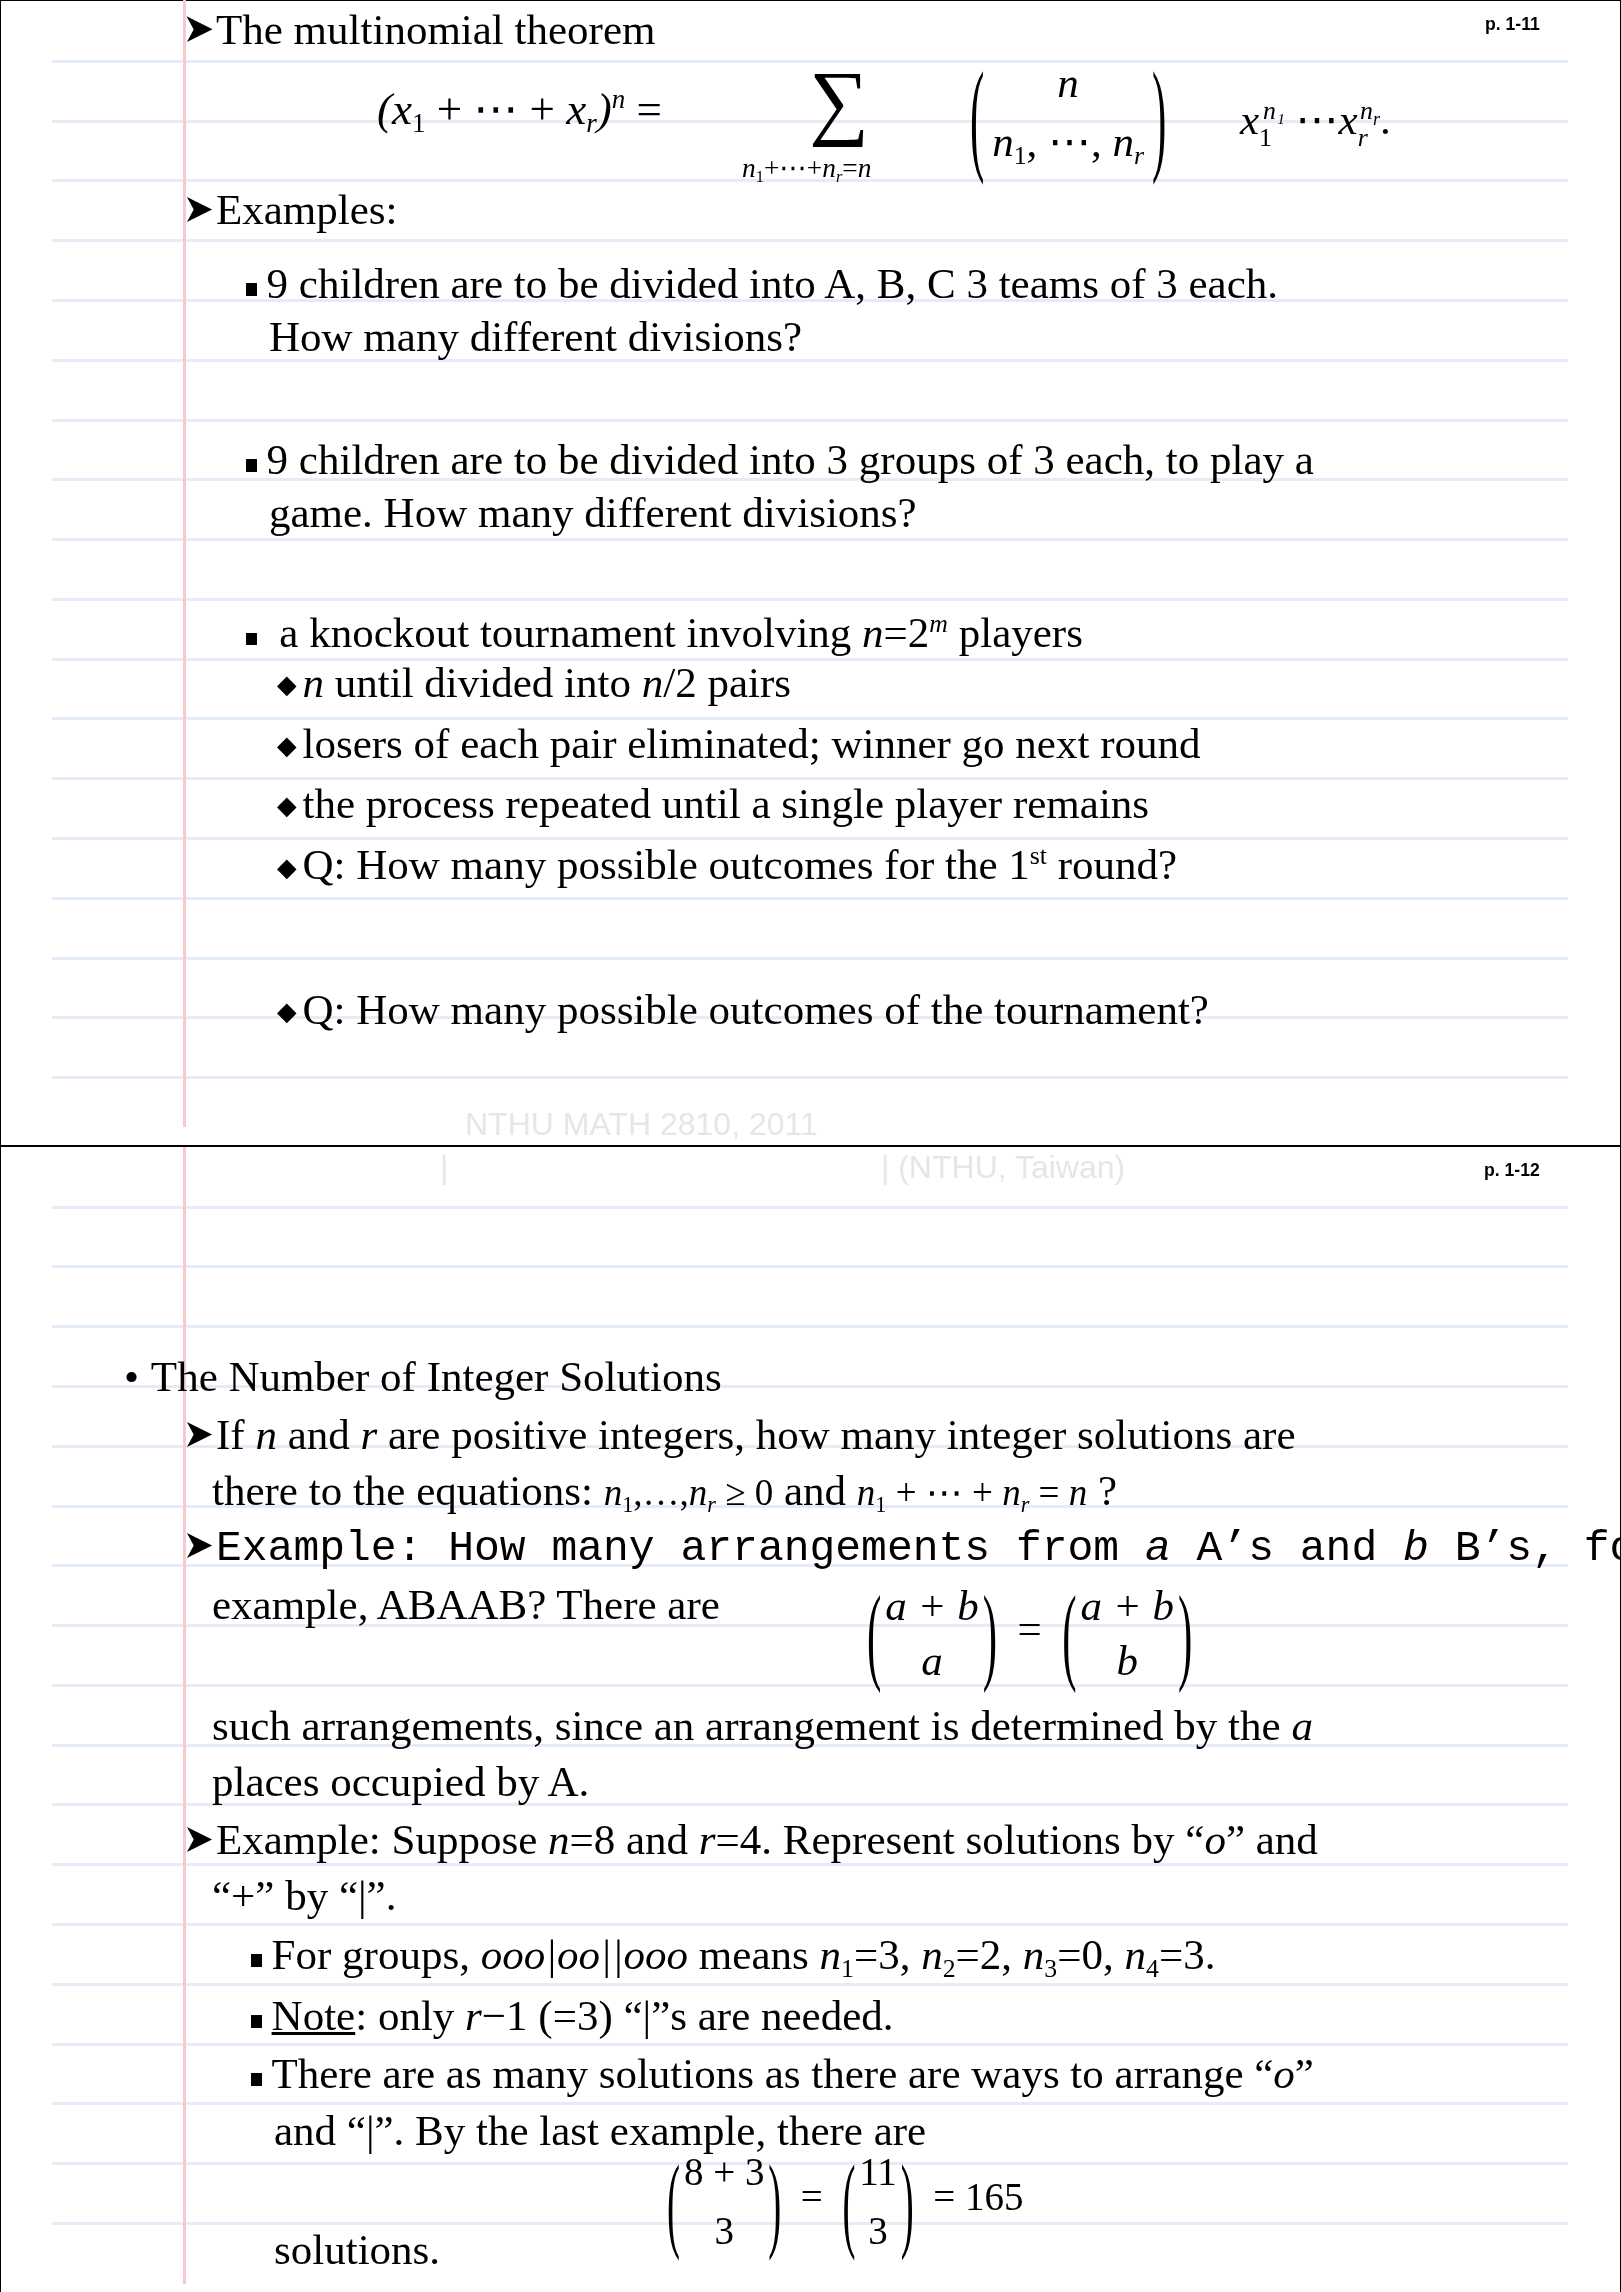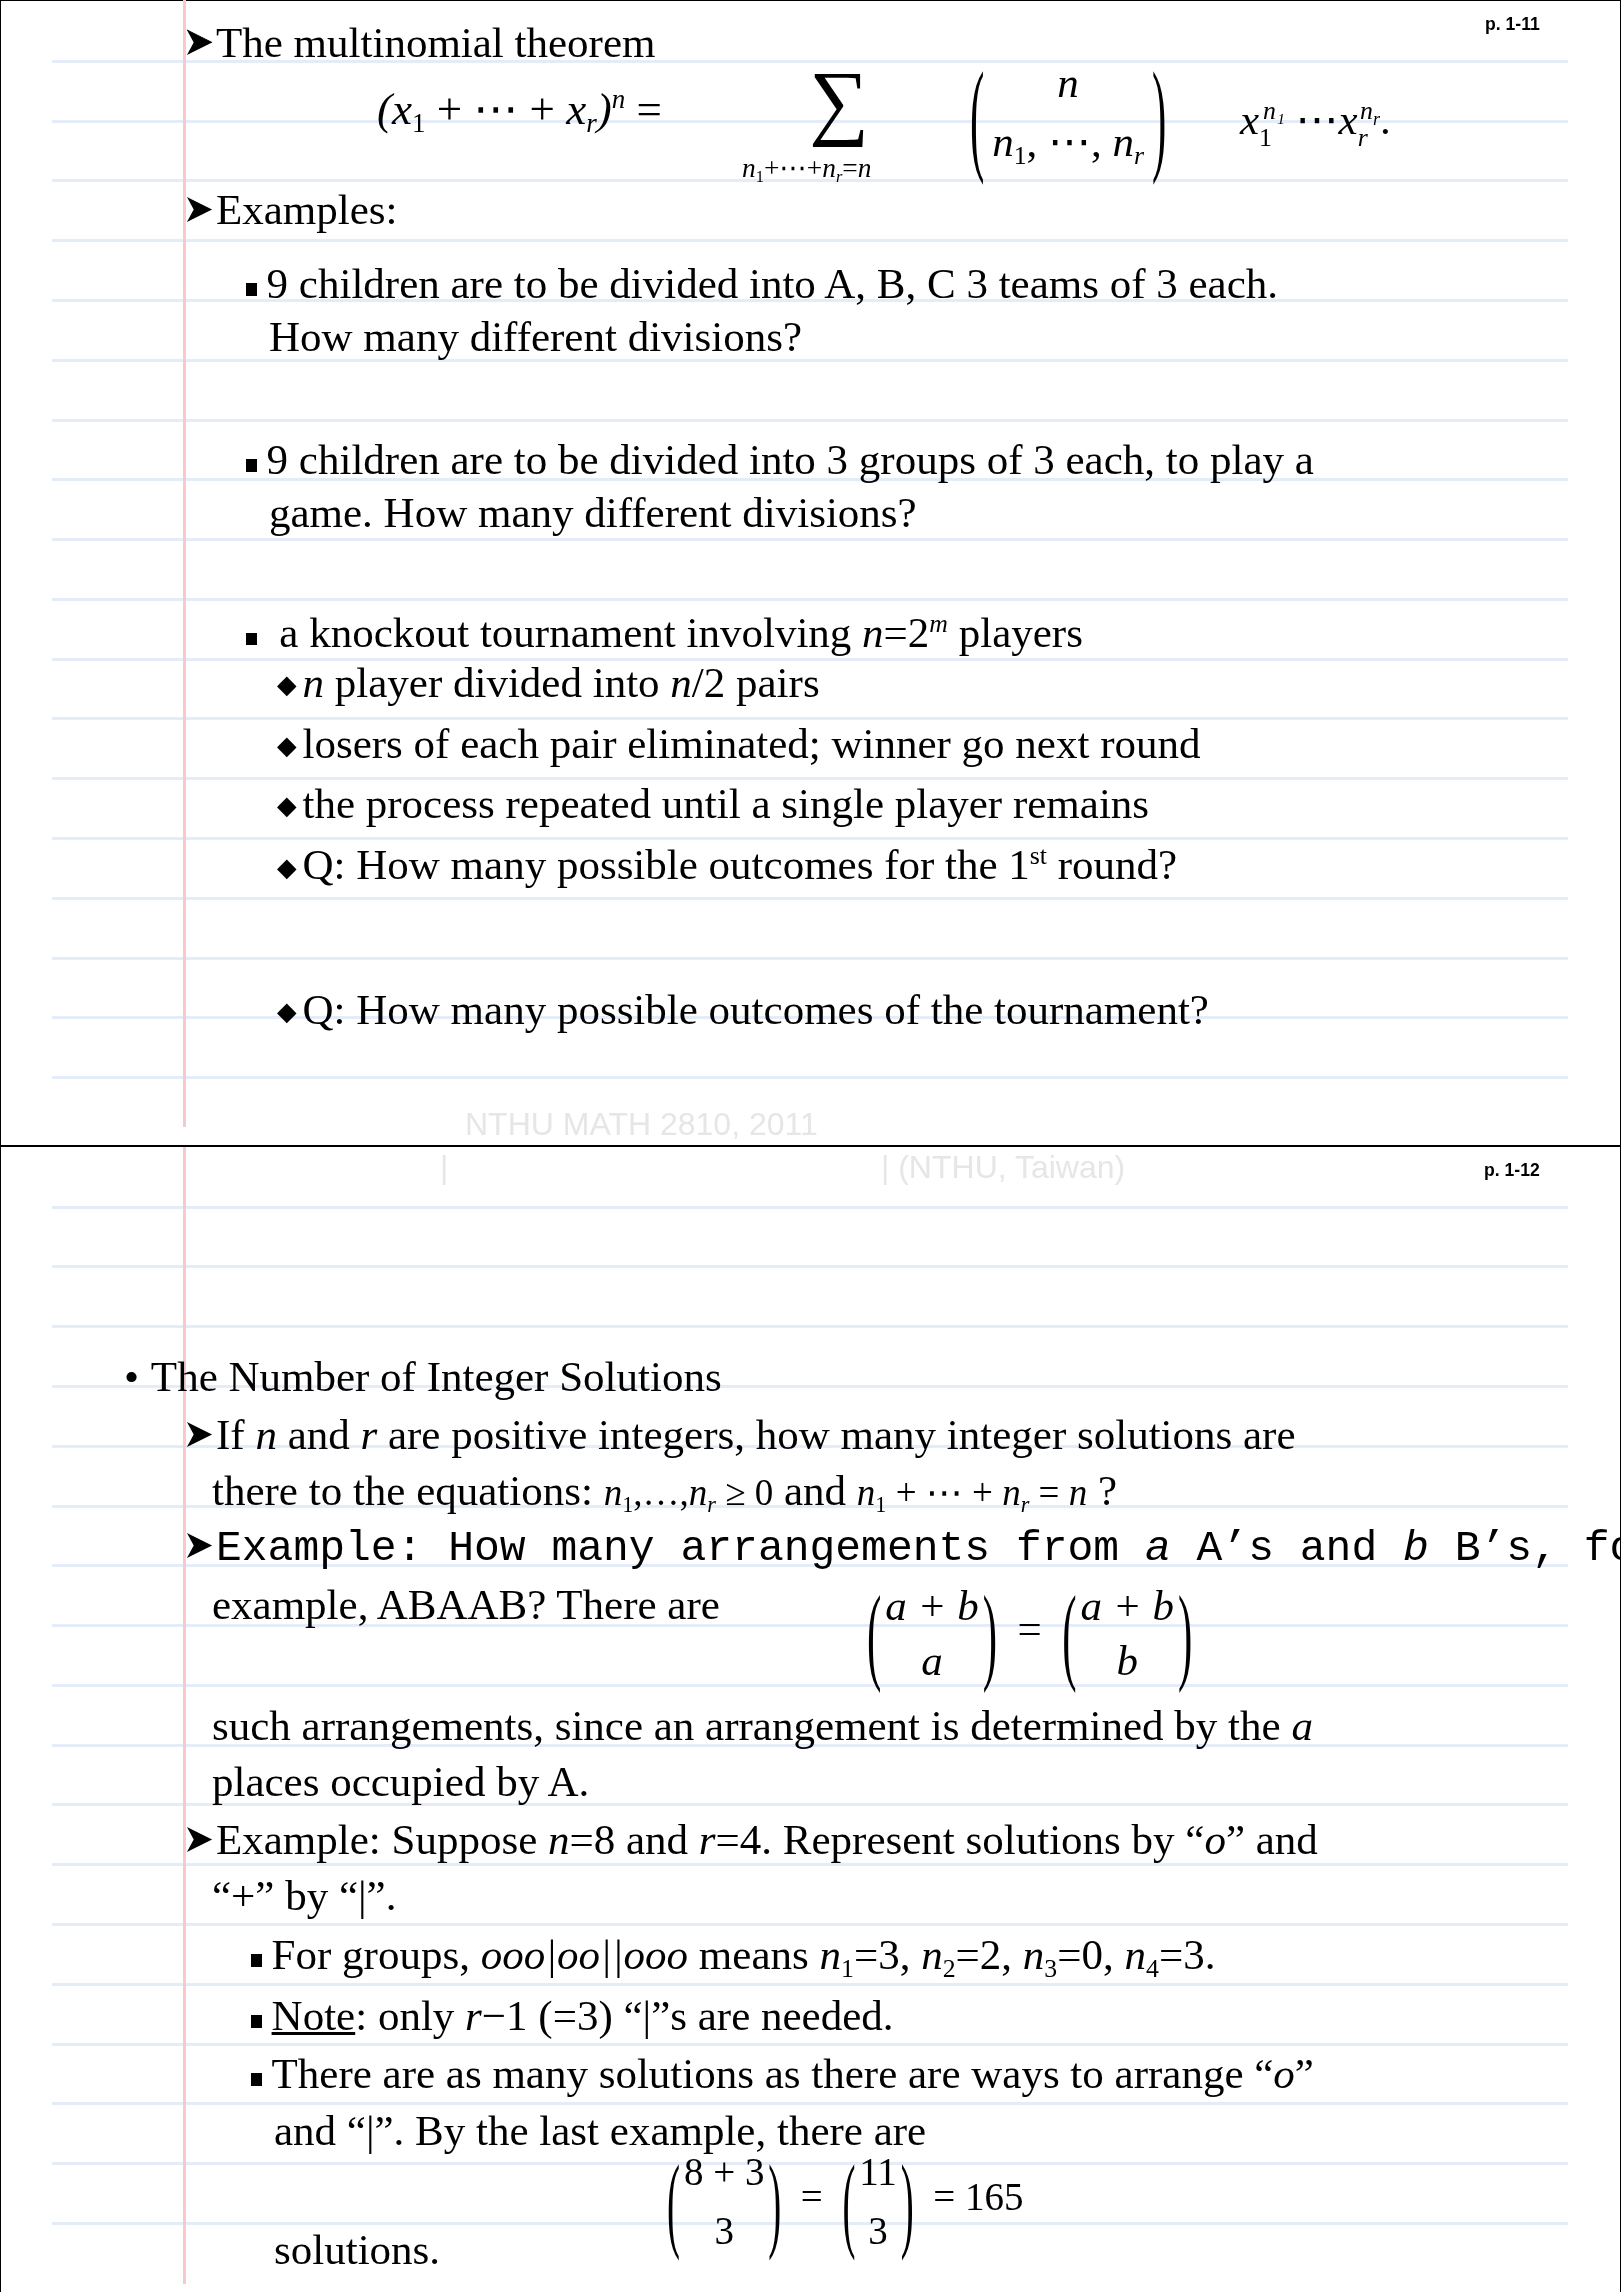--- a/index.html
+++ b/index.html
@@ -66,21 +66,21 @@
     <div class="rule" style="top: 2162px;"></div>
     <div class="rule" style="top: 2222px;"></div>
   </div>
 <div class="margin-line" style="top:0;height:1127px;"></div>
 <div class="margin-line" style="top:1147px;height:1137px;"></div>
 <div class="divider"></div>
 
 <div>
   <div class="pageno" style="left:1485px;top:13.7px;">p. 1-11</div>
 
-  <div class="t" style="left:185px;top:21px;">
+  <div class="t" style="left:185px;top:8px;">
     <svg class="arrow" width="29" height="29" viewBox="0 0 30 30">
         <polygon points="2,2 28,15 2,28 9,15" fill="#000"></polygon>
         <polyline points="2,2 28,15" stroke="#000" stroke-width="1" fill="none"></polyline>
       </svg><span>The multinomial theorem</span>
   </div>
 
   <div class="t math" style="left:377px;top:86px;font-size:45px;">
     (<span>x</span><span class="sub">1</span> <span style="font-style:normal">+ ⋯ +</span> <span>x</span><span class="sub"><i>r</i></span>)<span class="sup">n</span> <span style="font-style:normal">=</span>
   </div>
   <div class="t" style="left:809px;top:59px;"><span class="sum">∑</span></div>
@@ -104,21 +104,21 @@
   </div>
 
   <div class="t" style="left:246px;top:262px;"><span class="sq"></span><span>9 children are to be divided into A, B, C 3 teams of 3 each.</span></div>
   <div class="t" style="left:269px;top:315px;">How many different divisions?</div>
 
   <div class="t" style="left:246px;top:438px;text-align:right;"><span class="sq"></span><span>9 children are to be divided into 3 groups of 3 each, to play a</span></div>
   <div class="t" style="left:269px;top:491px;">game. How many different divisions?</div>
 
   <div class="t" style="left:246px;top:611px;"><span class="sq" style="margin-right:22.5px;"></span><span>a knockout tournament involving </span><i>n</i><span>=2</span><i class="sup">m</i><span> players</span></div>
 
-  <div class="t" style="left:277px;top:661px;"><span class="dia">◆</span><i>n</i><span> player divided into </span><i>n</i><span>/2 pairs</span></div>
+  <div class="t" style="left:277px;top:661px;"><span class="dia">◆</span><i>n</i><span> until divided into </span><i>n</i><span>/2 pairs</span></div>
   <div class="t" style="left:277px;top:722px;"><span class="dia">◆</span><span>losers of each pair eliminated; winner go next round</span></div>
   <div class="t" style="left:277px;top:782px;"><span class="dia">◆</span><span>the process repeated until a single player remains</span></div>
   <div class="t" style="left:277px;top:843px;"><span class="dia">◆</span><span>Q: How many possible outcomes for the 1</span><span class="sup">st</span><span> round?</span></div>
   <div class="t" style="left:277px;top:988px;"><span class="dia">◆</span><span>Q: How many possible outcomes of the tournament?</span></div>
 
   <div class="wm" style="left:465px;top:1106px;">NTHU MATH 2810, 2011</div>
 </div>
 
 <div>
   <div class="wm" style="left:440px;top:1149px;">|</div>

